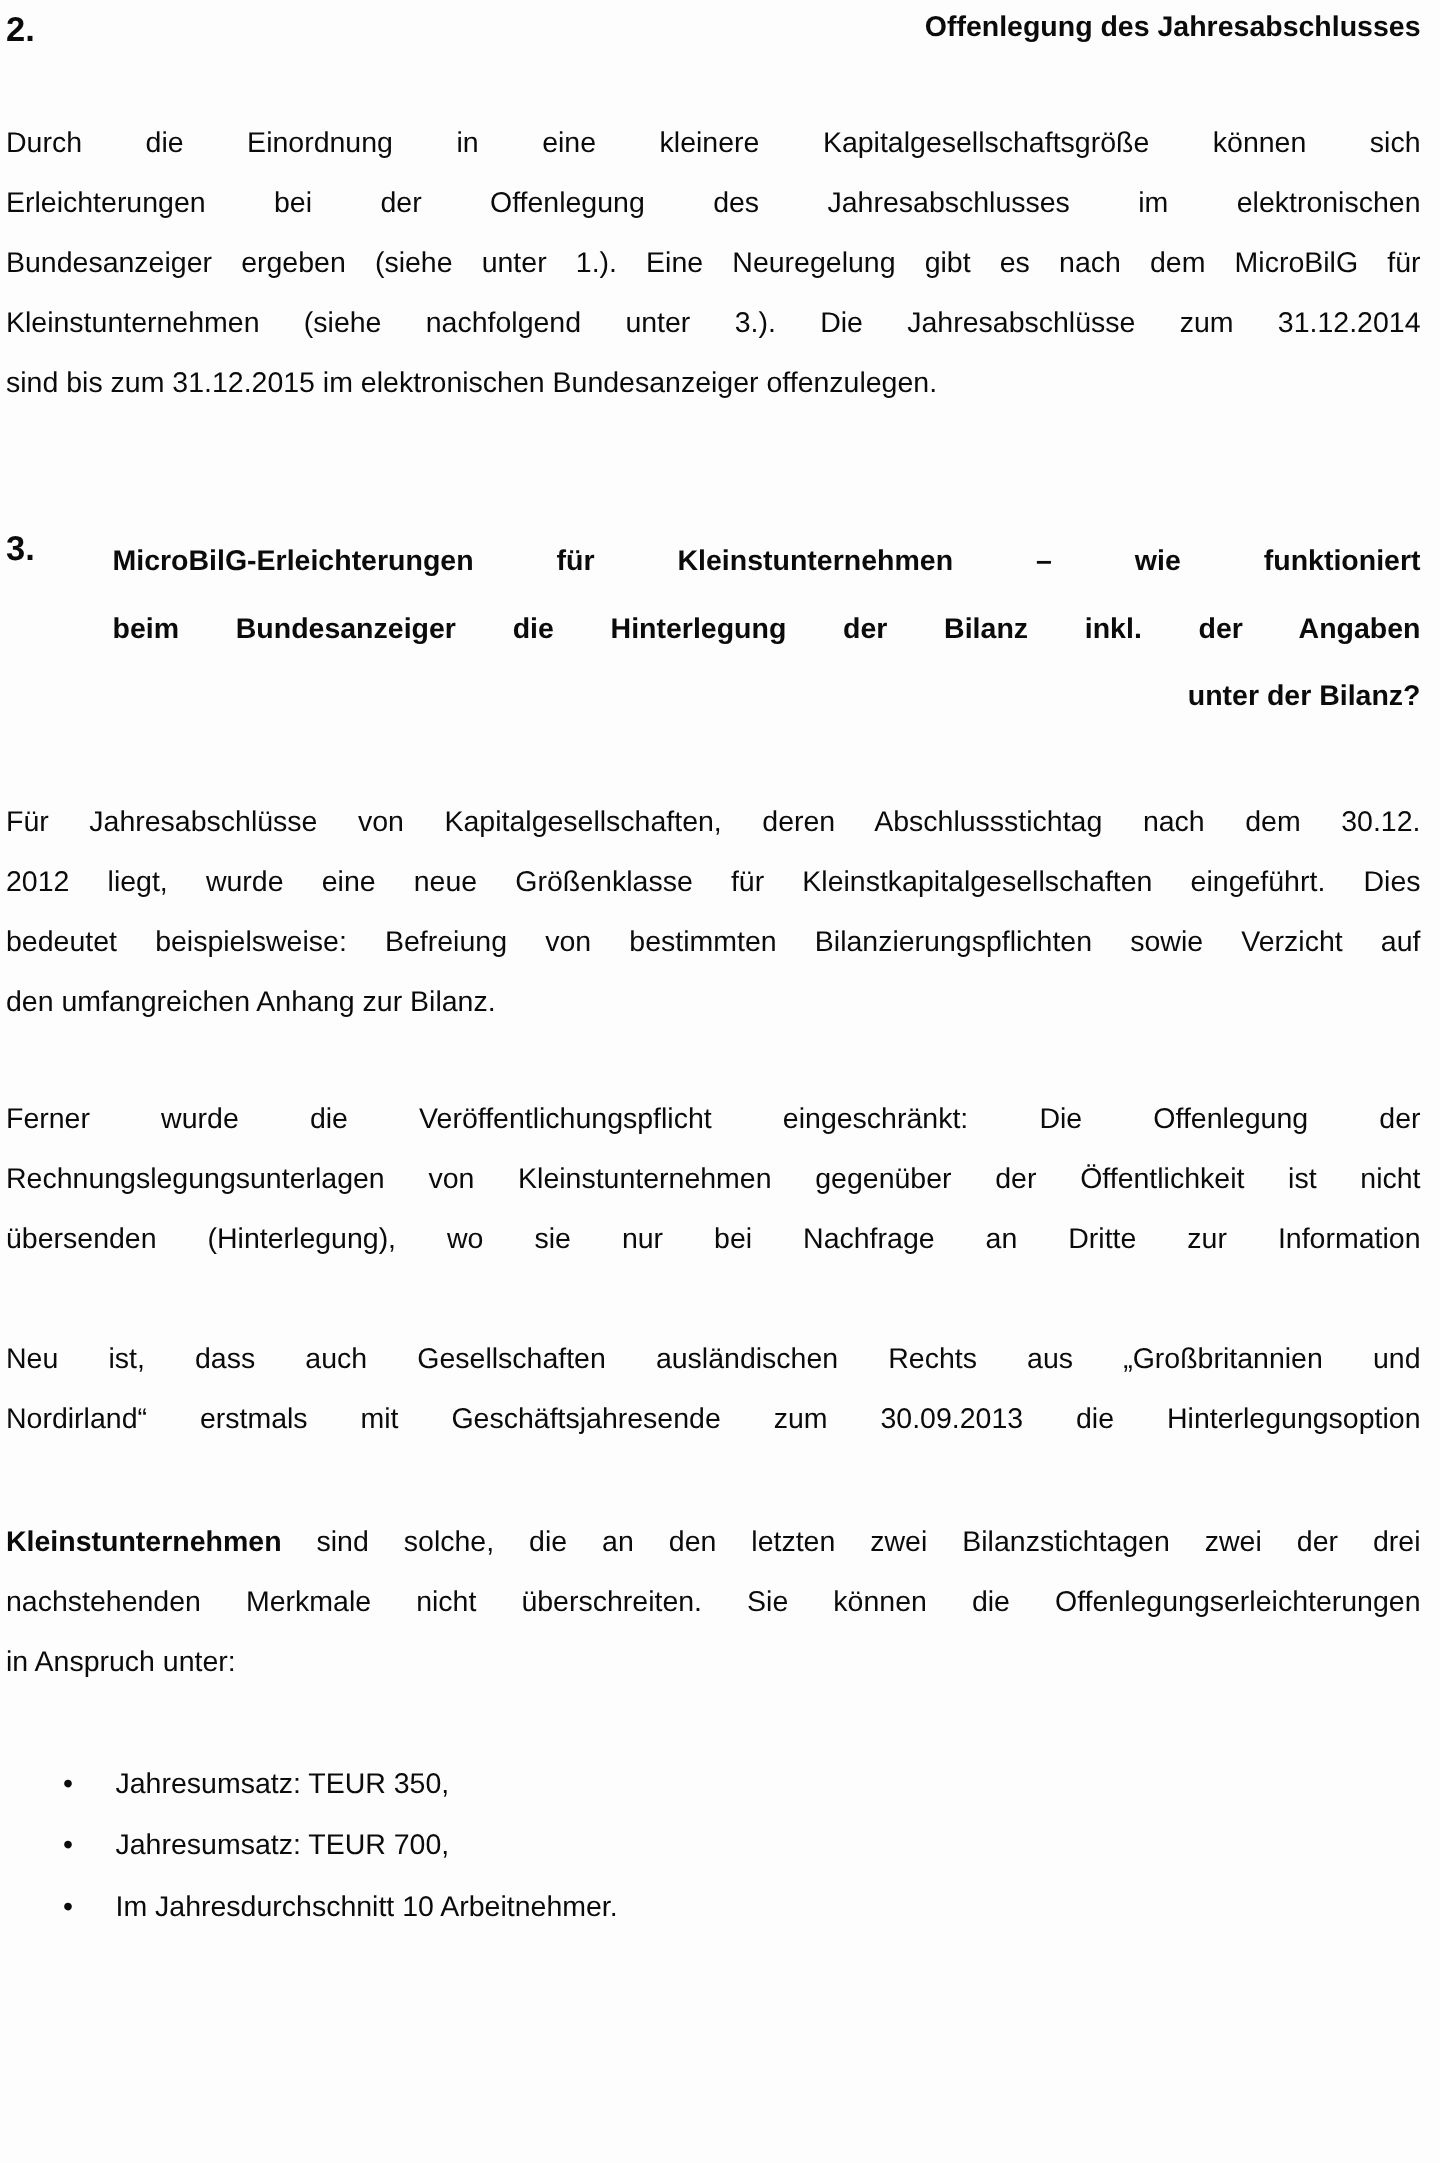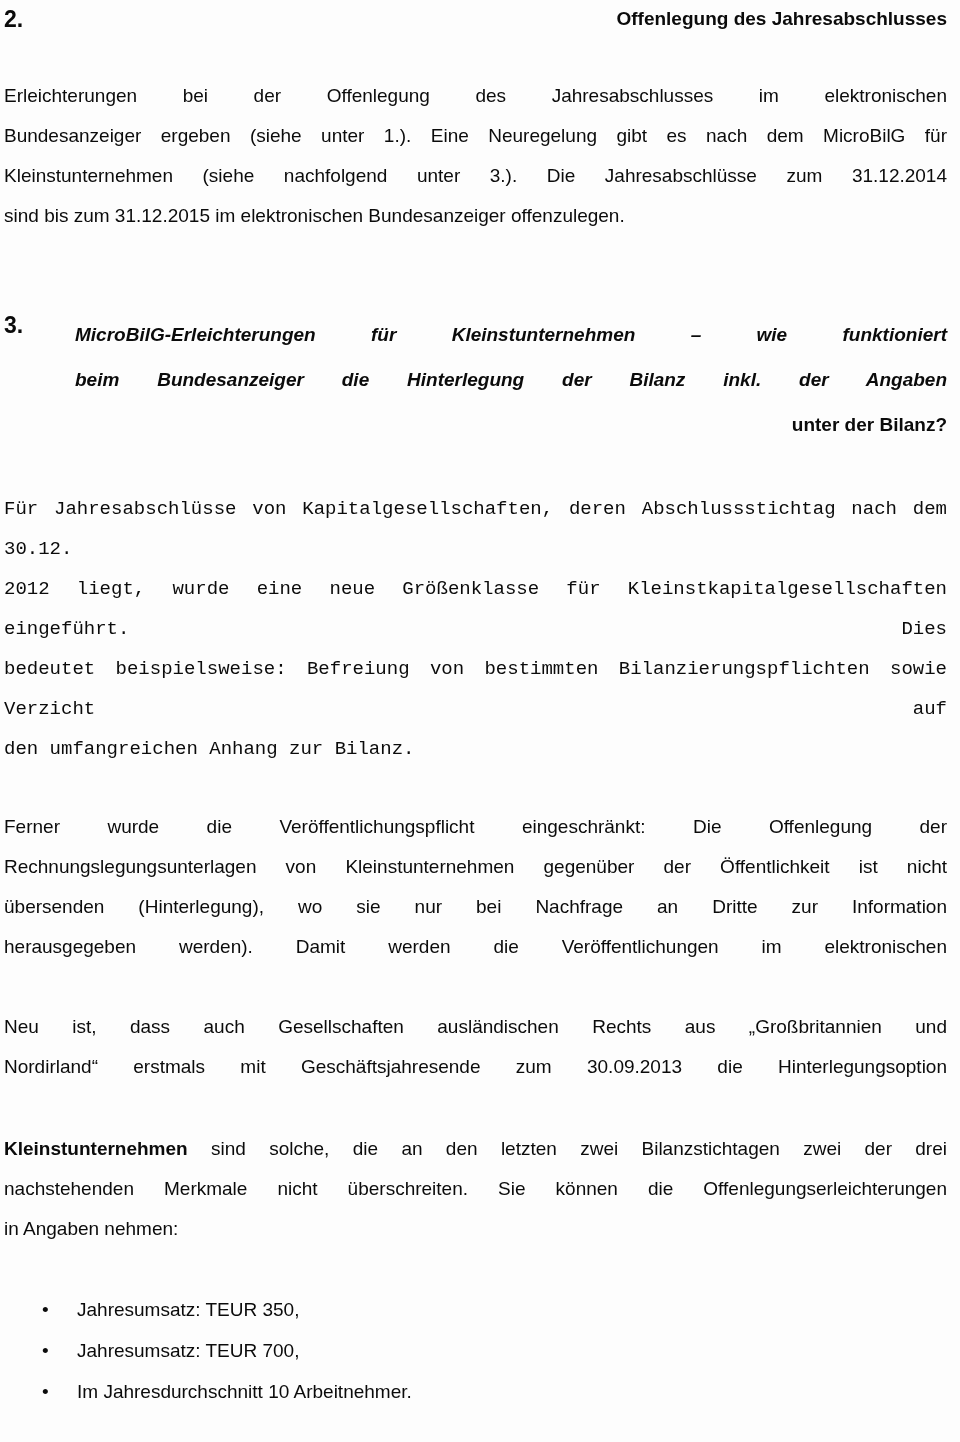--- a/index.html
+++ b/index.html
@@ -39,24 +39,24 @@
   .h3 .h-line { line-height: 45px; }
   
   .para { margin: 0; }
   .jl, .ll {
     font-size: 19px;
     line-height: 40px;
     white-space: normal;
   }
   .jl { text-align: justify; text-align-last: justify; }
   .ll { text-align: left; }
-  .h-line.jl { text-align: justify; text-align-last: justify; font-style: italic; }
+  .h-line.jl { text-align: justify; text-align-last: justify; }
   .h-line.ll { text-align: right; }
   #p1 { margin-top: 40px; }
-  #p2 { margin-top: 42px; font-family: Liberation Mono, monospace; }
+  #p2 { margin-top: 42px; }
   #p3 { margin-top: 38px; }
   #p4 { margin-top: 40px; }
   #p5 { margin-top: 42px; }
   .bold { font-weight: 700; }
   
   #list { margin-top: 40px; }
   .bullet-item {
     position: relative;
     padding-left: 73px;
     font-size: 19px;
@@ -74,20 +74,21 @@
 <body>
 
 <div class="page">
 
   <div class="heading h1">
     <span class="h-num">2.</span>
     <div class="h-line ll">Offenlegung des Jahresabschlusses</div>
   </div>
 
   <div class="para" id="p1">
+    <div class="jl">Durch die Einordnung in eine kleinere Kapitalgesellschaftsgröße können sich</div>
     <div class="jl">Erleichterungen bei der Offenlegung des Jahresabschlusses im elektronischen</div>
     <div class="jl">Bundesanzeiger ergeben (siehe unter 1.). Eine Neuregelung gibt es nach dem MicroBilG für</div>
     <div class="jl">Kleinstunternehmen (siehe nachfolgend unter 3.). Die Jahresabschlüsse zum 31.12.2014</div>
     <div class="ll">sind bis zum 31.12.2015 im elektronischen Bundesanzeiger offenzulegen.</div>
   </div>
 
   <div class="heading h3">
     <span class="h-num">3.</span>
     <div class="h-line jl">MicroBilG-Erleichterungen für Kleinstunternehmen – wie funktioniert</div>
     <div class="h-line jl">beim Bundesanzeiger die Hinterlegung der Bilanz inkl. der Angaben</div>
@@ -98,32 +99,31 @@
     <div class="jl">Für Jahresabschlüsse von Kapitalgesellschaften, deren Abschlussstichtag nach dem 30.12.</div>
     <div class="jl">2012 liegt, wurde eine neue Größenklasse für Kleinstkapitalgesellschaften eingeführt. Dies</div>
     <div class="jl">bedeutet beispielsweise: Befreiung von bestimmten Bilanzierungspflichten sowie Verzicht auf</div>
     <div class="ll">den umfangreichen Anhang zur Bilanz.</div>
   </div>
 
   <div class="para" id="p3">
     <div class="jl">Ferner wurde die Veröffentlichungspflicht eingeschränkt: Die Offenlegung der</div>
     <div class="jl">Rechnungslegungsunterlagen von Kleinstunternehmen gegenüber der Öffentlichkeit ist nicht</div>
     <div class="jl">übersenden (Hinterlegung), wo sie nur bei Nachfrage an Dritte zur Information</div>
-    <div class="jl">herausgegeben werden). Damit werden die Veröffentlichungen im elektronischen</div>
   </div>
 
   <div class="para" id="p4">
     <div class="jl">Neu ist, dass auch Gesellschaften ausländischen Rechts aus „Großbritannien und</div>
     <div class="jl">Nordirland“ erstmals mit Geschäftsjahresende zum 30.09.2013 die Hinterlegungsoption</div>
   </div>
 
   <div class="para" id="p5">
     <div class="jl"><span class="bold">Kleinstunternehmen</span><span> sind solche, die an den letzten zwei Bilanzstichtagen zwei der drei</span></div>
     <div class="jl">nachstehenden Merkmale nicht überschreiten. Sie können die Offenlegungserleichterungen</div>
-    <div class="ll">in Angaben nehmen:</div>
+    <div class="ll">in Anspruch unter:</div>
   </div>
 
   <div id="list">
     <div class="bullet-item">
       <span class="dot">•</span>
       <span>Jahresumsatz: TEUR 350,</span>
     </div>
     <div class="bullet-item">
       <span class="dot">•</span>
       <span>Jahresumsatz: TEUR 700,</span>

